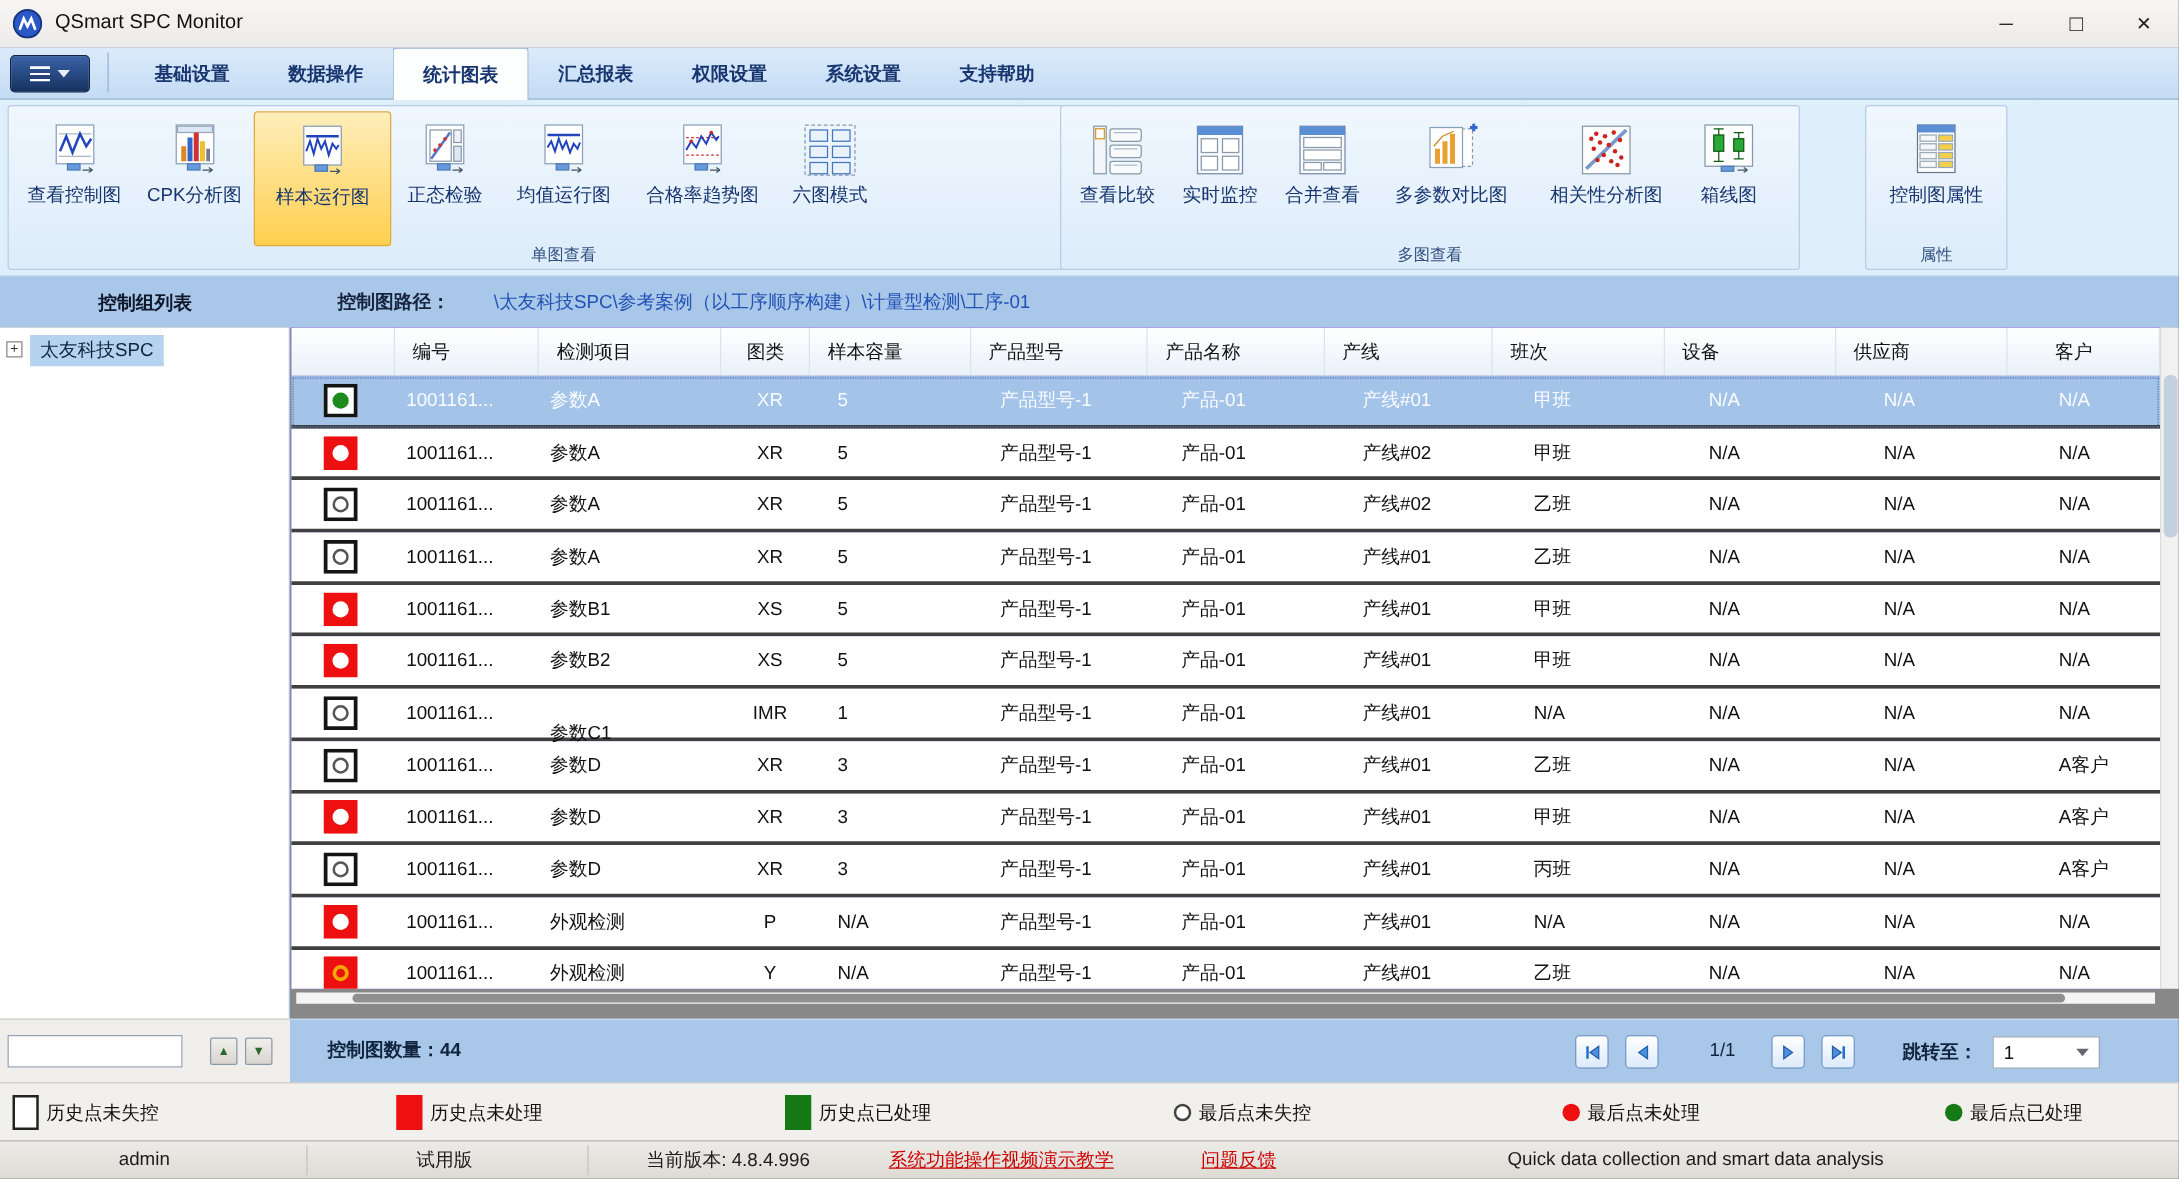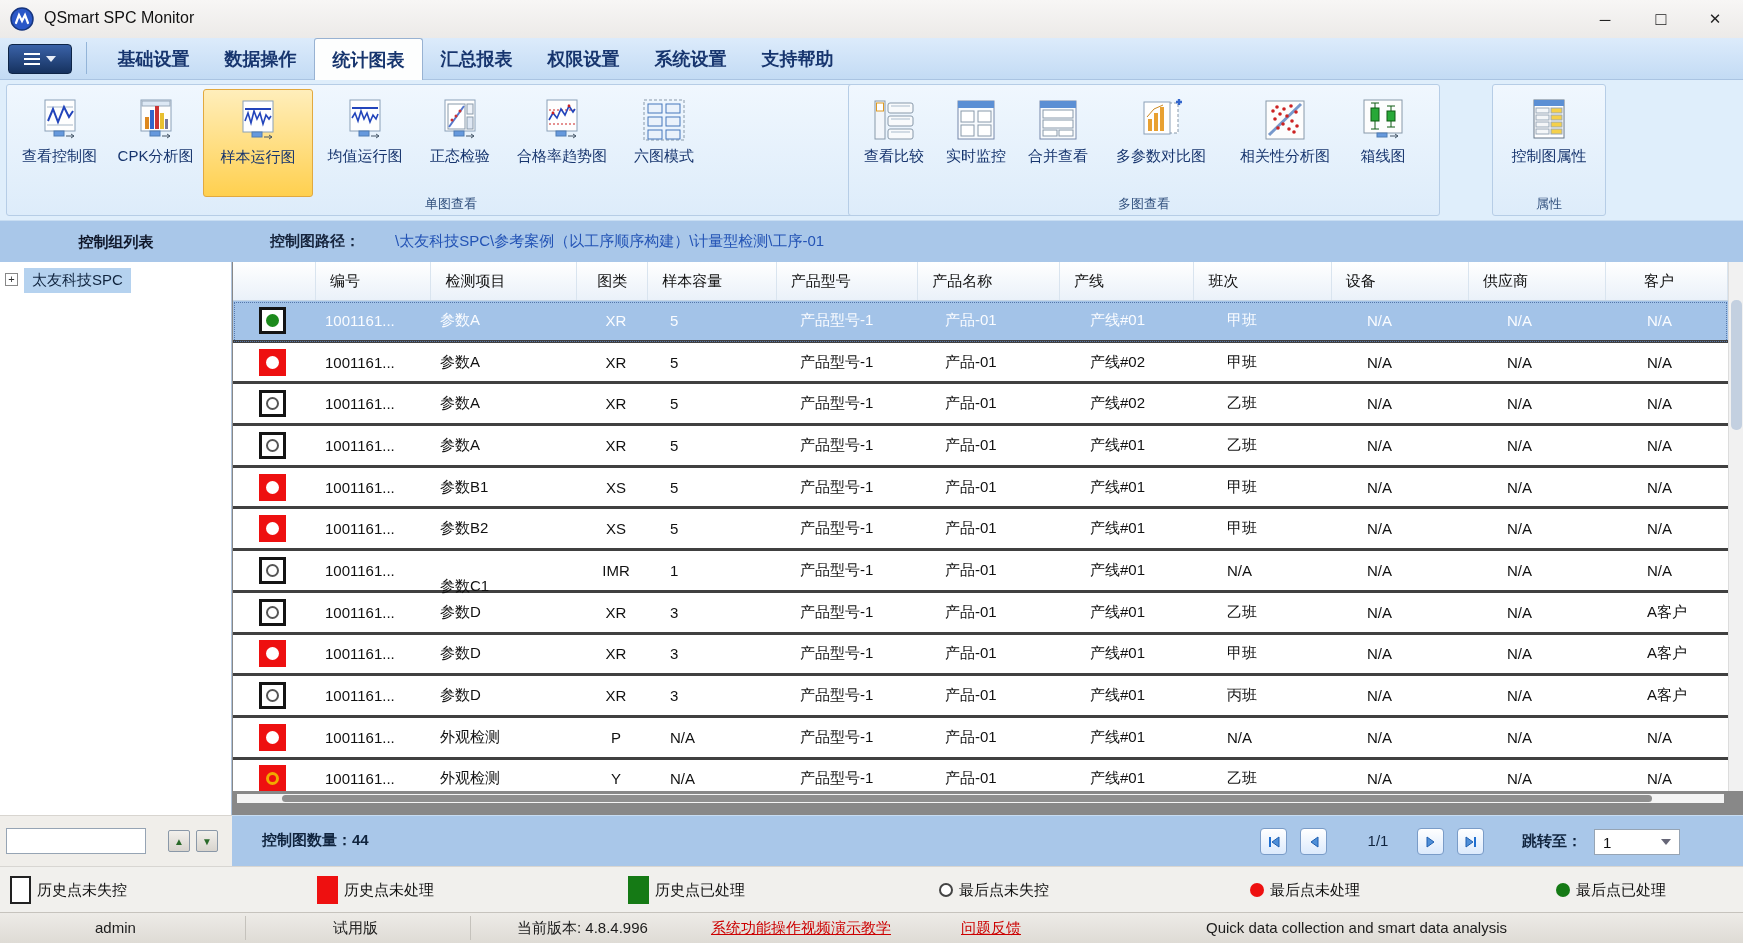--- a/index.html
+++ b/index.html
@@ -18,21 +18,21 @@
   .menubar{left:0;top:38px;width:1743px;height:42px;background:linear-gradient(#dcebfb,#c3dbf4);
            border-bottom:1px solid #aac4e2;}
   .appbtn{left:8px;top:6px;width:64px;height:30px;border-radius:4px;
           background:linear-gradient(#3a62a8,#16325f);border:1px solid #0e2547;
           display:flex;align-items:center;justify-content:center;gap:6px;color:#fff;}
   .appbtn .lines{width:16px;height:12px;background:linear-gradient(#fff 0 2px,transparent 2px 5px,#fff 5px 7px,transparent 7px 10px,#fff 10px 12px);}
   .appbtn .caret{width:0;height:0;border-left:5px solid transparent;border-right:5px solid transparent;border-top:6px solid #e8eef8;}
   .menusep{left:86px;top:42px;width:1px;height:32px;background:#93b4d8;}
   .tabs{left:100px;top:0;height:42px;display:flex;}
   .tab{width:107px;height:42px;display:flex;align-items:center;justify-content:center;
-       color:#17356e;font-weight:bold;font-size:18px;cursor:default;}
+       color:#17356e;font-weight:bold;font-size:15px;cursor:default;}
   .tab.selected{background:#fdfefe;border:1px solid #98b2d2;border-bottom:none;border-radius:3px 3px 0 0;}
 
   
   .ribbon{left:0;top:80px;width:1743px;height:140px;background:#dfeefb;}
   .rgroup{position:absolute;top:4px;height:130px;border:1px solid #b6cde6;border-radius:3px;
           background:linear-gradient(#f0f7fe,#ddecfa);}
   .rgroup .glabel{position:absolute;bottom:2px;left:0;right:0;text-align:center;
                   color:#32517e;font-size:13px;}
   .ritems{display:flex;padding:4px 4px 0 4px;}
   .rtool{display:flex;flex-direction:column;align-items:center;padding-top:6px;height:100px;
@@ -177,48 +177,48 @@
             <svg width="46" height="46" viewBox="0 0 46 46">
               <rect x="8" y="3" width="30" height="31" fill="#fefefe" stroke="#8aa0b8"></rect>
               <line x1="10" y1="11" x2="36" y2="11" stroke="#2244bb" stroke-width="2"></line>
               <polyline points="10,23 13,15 16,25 19,13 22,21 25,15 28,26 31,17 34,21 36,18" fill="none" stroke="#2244bb" stroke-width="1.6"></polyline>
               <rect x="17" y="34" width="10" height="5" fill="#6699dd" stroke="#4f7cb4"></rect>
               <path d="M29 39 h8 M37 39 l-3 -2 M37 39 l-3 2" stroke="#445566" fill="none"></path>
             </svg>
           </div>
           <div class="rlabel">样本运行图</div>
         </div>
-        <div class="rtool" style="width: 104px;">
-          <div class="ricon">
-            <svg width="46" height="46" viewBox="0 0 46 46">
-              <rect x="8" y="3" width="30" height="31" fill="#fefefe" stroke="#8aa0b8"></rect>
-              <line x1="10" y1="11" x2="36" y2="11" stroke="#2244bb" stroke-width="2"></line>
-              <polyline points="10,21 13,16 16,24 19,14 22,22 25,16 28,25 31,18 34,22 36,17" fill="none" stroke="#2244bb" stroke-width="1.6"></polyline>
-              <rect x="17" y="34" width="10" height="5" fill="#6699dd" stroke="#4f7cb4"></rect>
-              <path d="M29 39 h8 M37 39 l-3 -2 M37 39 l-3 2" stroke="#445566" fill="none"></path>
-            </svg>
-          </div>
-          <div class="rlabel">均值运行图</div>
-        </div>
         <div class="rtool" style="width: 86px;">
           <div class="ricon">
             <svg width="46" height="46" viewBox="0 0 46 46">
               <rect x="8" y="3" width="30" height="31" fill="#fefefe" stroke="#8aa0b8"></rect>
               <rect x="11" y="7" width="17" height="25" fill="#ffffff" stroke="#8899aa"></rect>
               <line x1="12" y1="30" x2="27" y2="9" stroke="#5577cc" stroke-width="2"></line>
               <circle cx="15" cy="23" r="1.5" fill="#cc3333"></circle>
               <circle cx="19" cy="19" r="1.5" fill="#cc3333"></circle>
               <circle cx="23" cy="14" r="1.5" fill="#cc3333"></circle>
               <rect x="30" y="7" width="6" height="10" fill="#eef2f8" stroke="#8899aa"></rect>
               <rect x="30" y="20" width="6" height="12" fill="#dde6f2" stroke="#8899aa"></rect>
               <rect x="17" y="34" width="10" height="5" fill="#6699dd" stroke="#4f7cb4"></rect>
               <path d="M29 39 h8 M37 39 l-3 -2 M37 39 l-3 2" stroke="#445566" fill="none"></path>
             </svg>
           </div>
           <div class="rlabel">正态检验</div>
+        </div>
+        <div class="rtool" style="width: 104px;">
+          <div class="ricon">
+            <svg width="46" height="46" viewBox="0 0 46 46">
+              <rect x="8" y="3" width="30" height="31" fill="#fefefe" stroke="#8aa0b8"></rect>
+              <line x1="10" y1="11" x2="36" y2="11" stroke="#2244bb" stroke-width="2"></line>
+              <polyline points="10,21 13,16 16,24 19,14 22,22 25,16 28,25 31,18 34,22 36,17" fill="none" stroke="#2244bb" stroke-width="1.6"></polyline>
+              <rect x="17" y="34" width="10" height="5" fill="#6699dd" stroke="#4f7cb4"></rect>
+              <path d="M29 39 h8 M37 39 l-3 -2 M37 39 l-3 2" stroke="#445566" fill="none"></path>
+            </svg>
+          </div>
+          <div class="rlabel">均值运行图</div>
         </div>
         <div class="rtool" style="width: 118px;">
           <div class="ricon">
             <svg width="46" height="46" viewBox="0 0 46 46">
               <rect x="8" y="3" width="30" height="31" fill="#fefefe" stroke="#8aa0b8"></rect>
               <line x1="10" y1="13" x2="36" y2="13" stroke="#cc2222" stroke-dasharray="2,2"></line>
               <line x1="10" y1="27" x2="36" y2="27" stroke="#cc2222" stroke-dasharray="2,2"></line>
               <polyline points="10,23 14,16 18,21 22,12 26,18 30,9 34,15 36,12" fill="none" stroke="#2244bb" stroke-width="1.6"></polyline>
               <circle cx="14" cy="16" r="1.4" fill="#cc2222"></circle>
               <circle cx="30" cy="9" r="1.4" fill="#cc2222"></circle>

